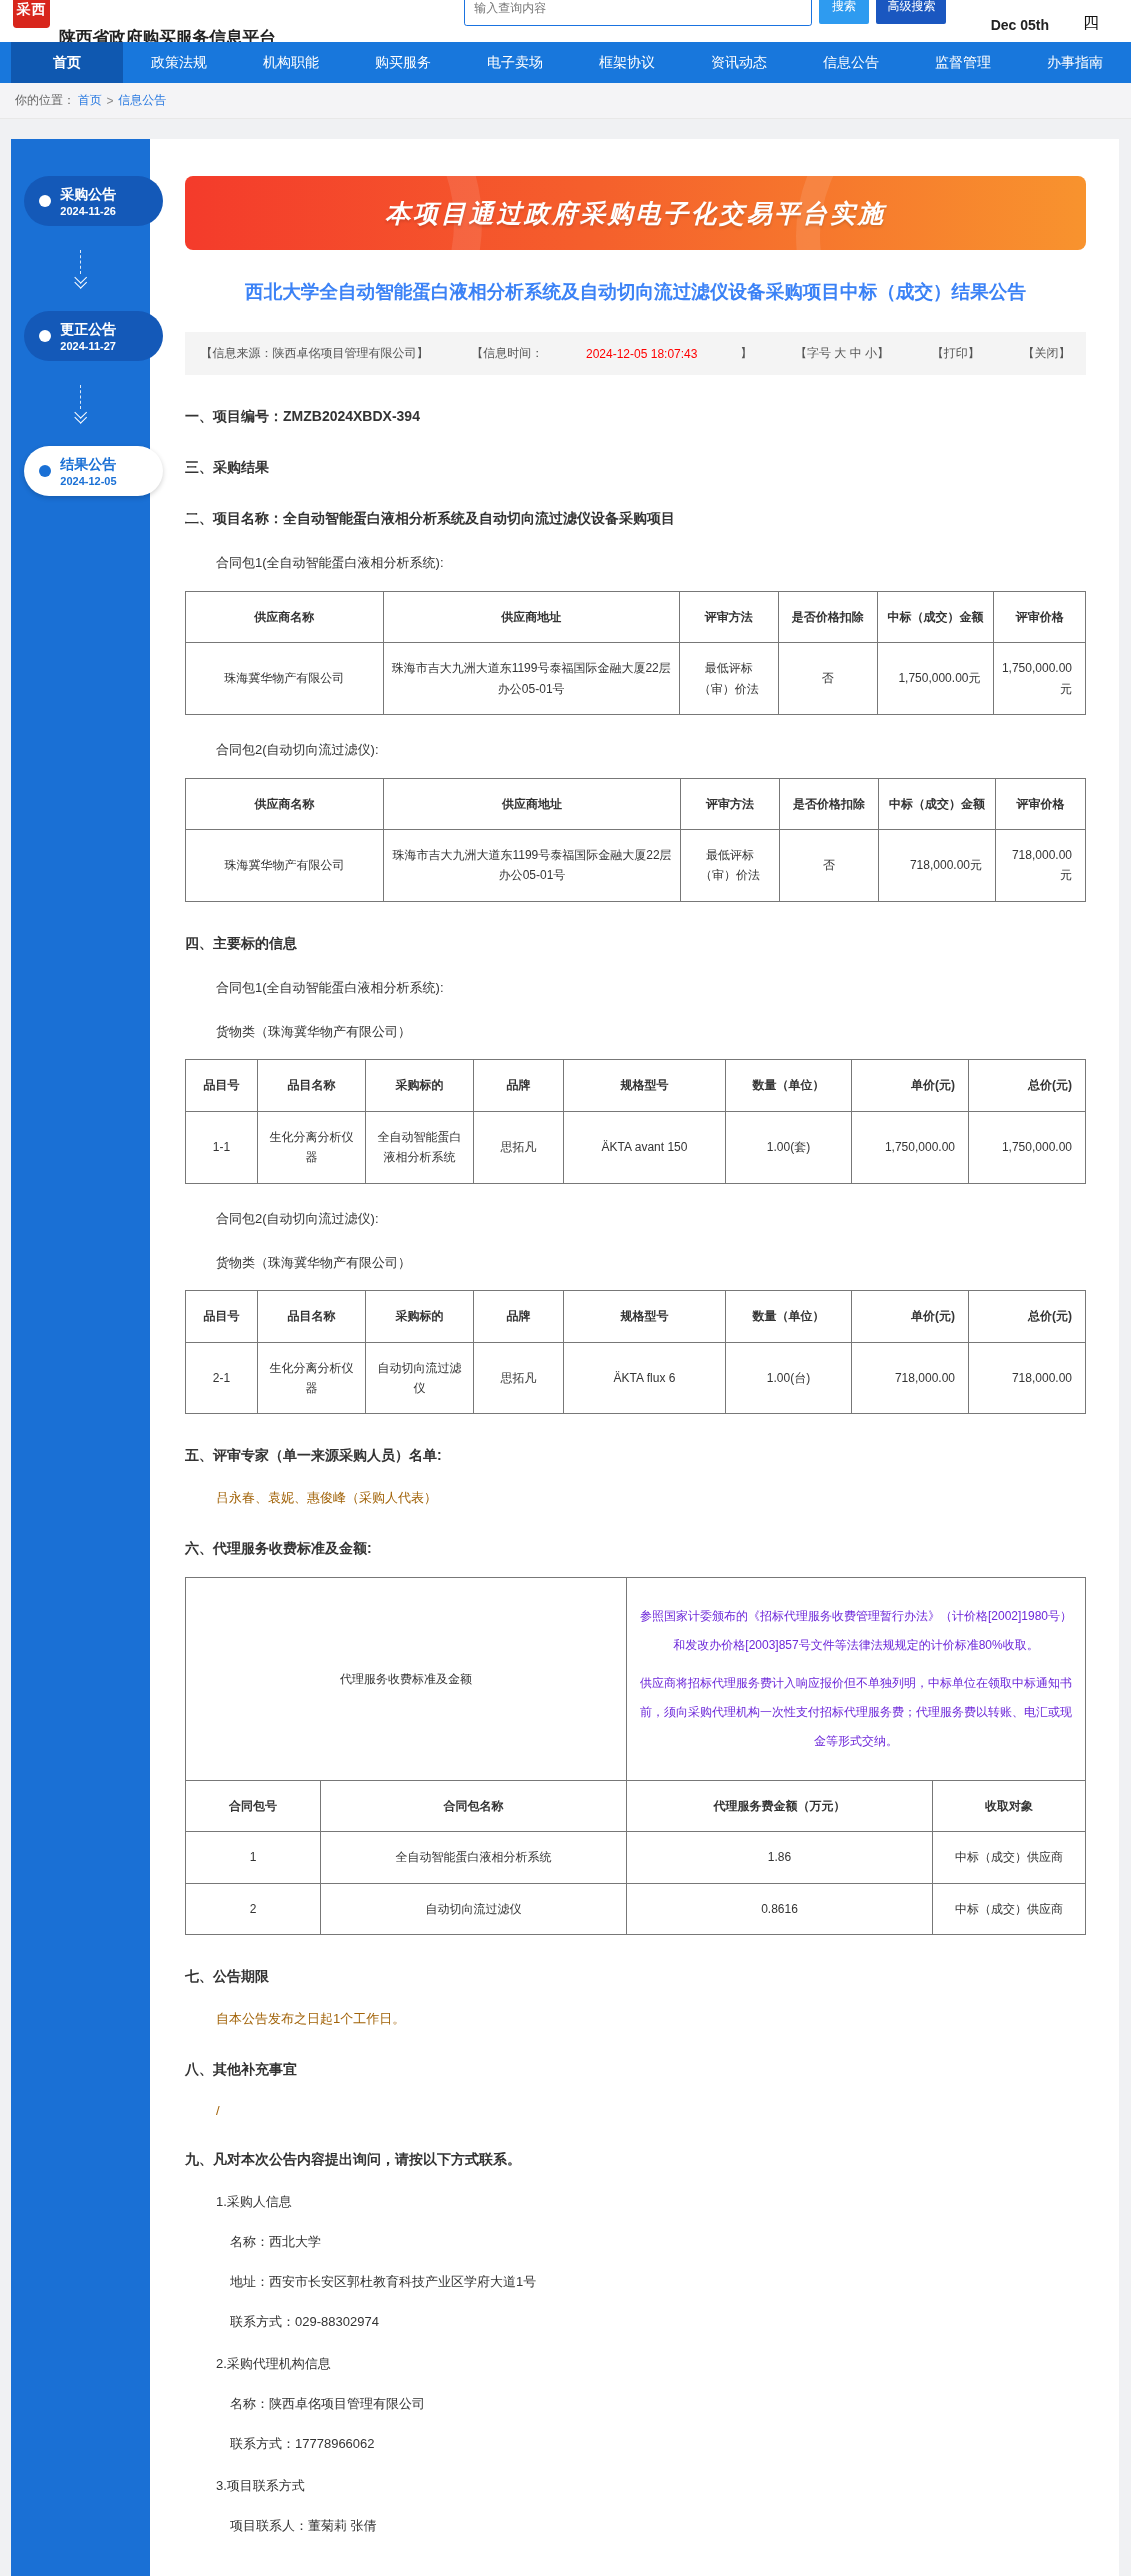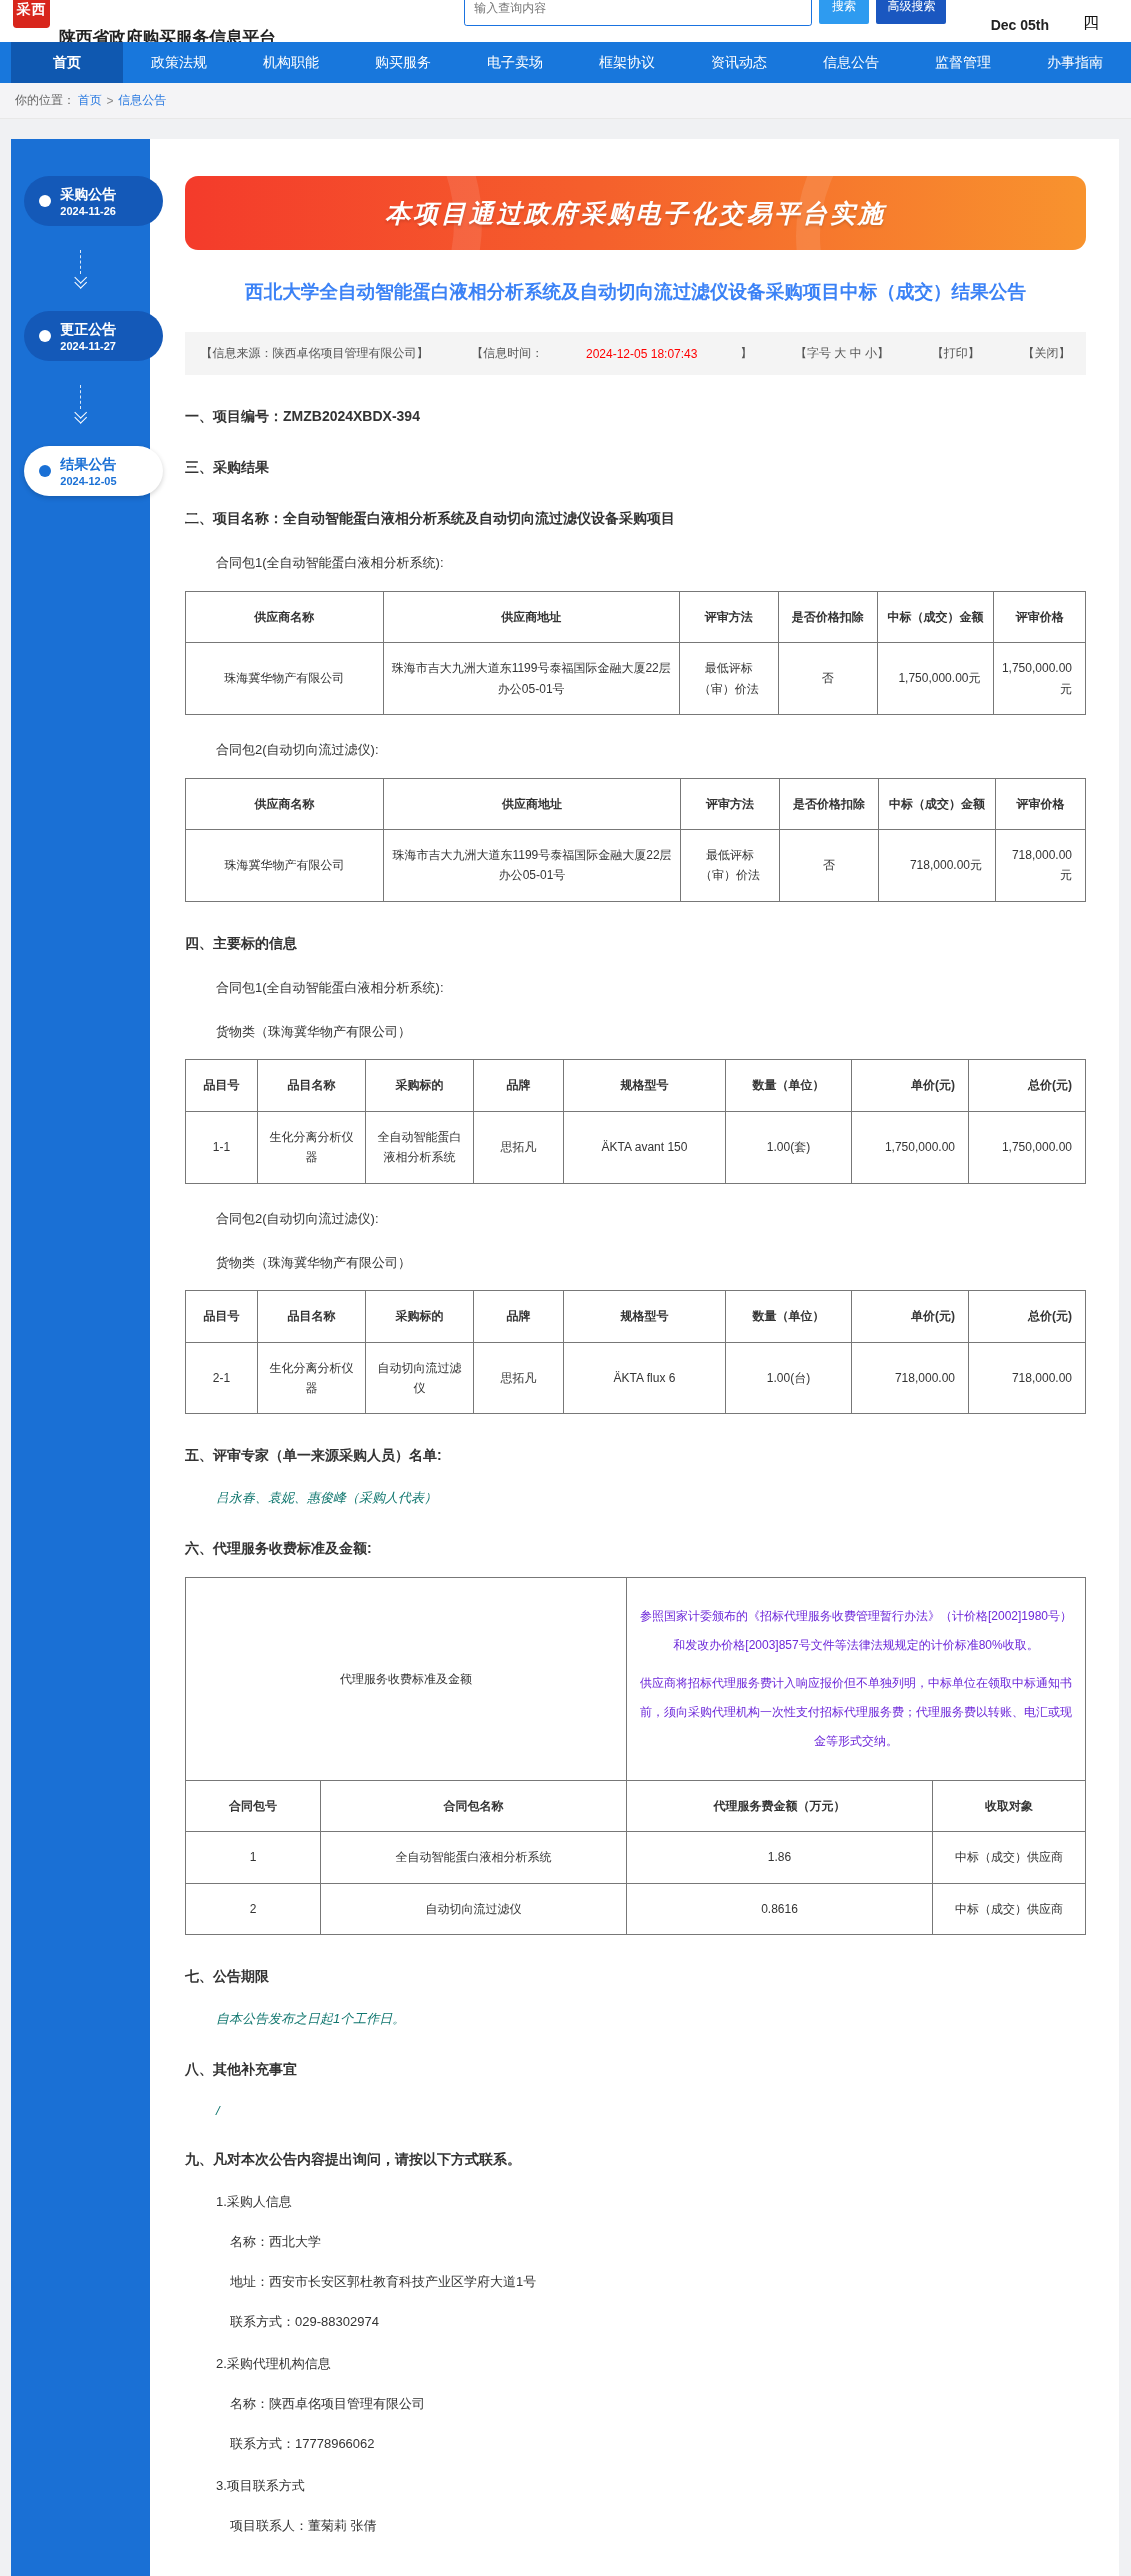--- a/index.html
+++ b/index.html
@@ -32,31 +32,31 @@
   .pill .pt{color:#fff;font-size:14px;font-weight:bold;line-height:1.2;}
   .pill .pd{color:#fff;font-size:11px;font-weight:bold;margin-top:2px;}
   .pill.active{background:#fff;box-shadow:0 1.9px 5.6px rgba(0,0,0,.18);}
   .pill.active .dot{background:#1a70d5;}
   .pill.active .pt,.pill.active .pd{color:#1a70d5;}
   .t-arrow{display:flex;flex-direction:column;align-items:center;margin:13px 0 13px 0;height:59px;justify-content:center;}
   .t-arrow .dash{width:0;height:24px;border-left:0.9px dashed rgba(255,255,255,.85);margin-bottom:3.7px;}
   .t-arrow .chev{width:8.4px;height:8.4px;border-right:1.9px solid #fff;border-bottom:1.9px solid #fff;transform:rotate(45deg);margin-top:-4.6px;}
   
   .card{flex:1;background:#fff;padding:37px 33px 65px 35px;position:relative;z-index:1;}
-  .banner{height:74px;border-radius:13px;background:linear-gradient(90deg,#f43b2b 0%,#f55f2c 45%,#f8932e 100%);
+  .banner{height:74px;border-radius:8px;background:linear-gradient(90deg,#f43b2b 0%,#f55f2c 45%,#f8932e 100%);
           display:flex;align-items:center;justify-content:center;position:relative;overflow:hidden;}
   .banner:before{content:"";position:absolute;left:-56px;top:-130px;width:297px;height:297px;border-radius:50%;border:28px solid rgba(255,255,255,.10);}
   .banner:after{content:"";position:absolute;right:-37px;bottom:-149px;width:279px;height:279px;border-radius:50%;border:24px solid rgba(255,255,255,.10);}
   .banner span{color:#fff;font-size:25px;font-weight:bold;font-style:italic;letter-spacing:2.8px;text-shadow:0 1.9px 2.8px rgba(0,0,0,.15);position:relative;z-index:1;}
   .a-title{margin:28px 37px 0 37px;text-align:center;font-size:18.6px;font-weight:bold;color:#3b82f6;line-height:1.5;}
   .meta{margin-top:26px;background:#f4f4f4;height:43px;display:flex;align-items:center;justify-content:center;font-size:12px;color:#555;gap:39px;}
   .meta .red{color:#f00;}
   .meta span{margin:0 1.9px;}
   .sec-h{margin-top:33px;font-size:14px;font-weight:bold;color:#333;}
-  .sec-body{margin-top:24px;margin-left:31px;font-size:13px;color:#0f766e;font-style:italic;}
+  .sec-body{margin-top:24px;margin-left:31px;font-size:13px;color:#a16207;}
   .pkg-label{margin:26px 0 0 31px;font-size:13px;color:#333;}
   table.grid{width:100%;border-collapse:collapse;margin-top:18.6px;}
   table.grid th,table.grid td{border:0.9px solid #777;font-size:12px;color:#333;text-align:center;padding:15px 7.4px;line-height:1.7;}
   table.grid th{font-weight:bold;}
   table.grid td.num,table.grid th.num{text-align:right;padding-right:13px;}
   .fee-desc p{margin:9.3px 0;line-height:2.4;text-align:center;font-size:12px;color:#6d28d9;}
   .contact-block{margin-top:24px;margin-left:31px;font-size:13px;color:#333;}
   .contact-line{margin:22px 0 0 45px;font-size:13px;color:#333;}
 </style>
 </head>

